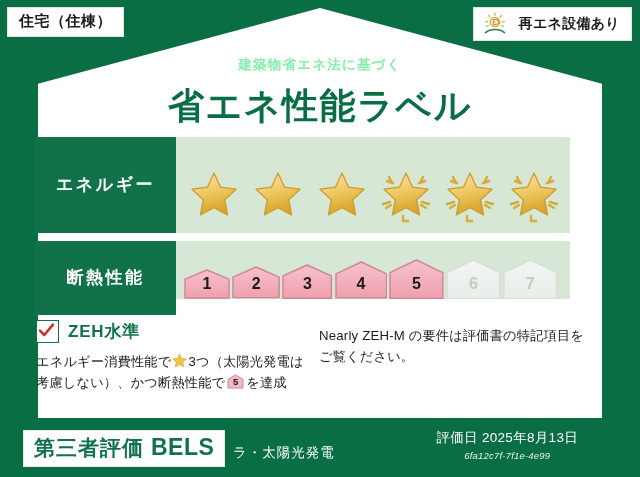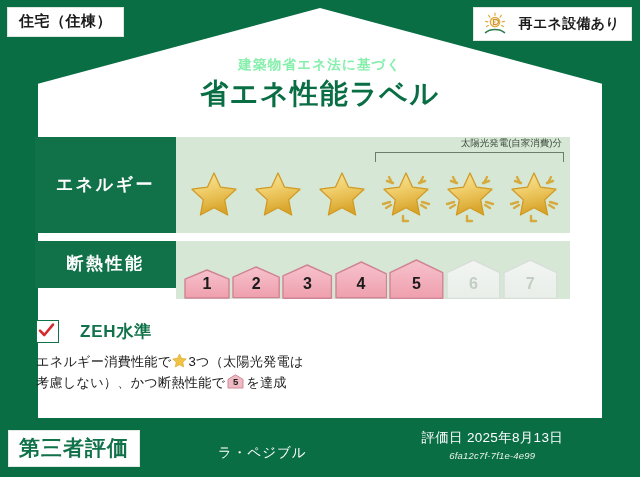--- a/index.html
+++ b/index.html
@@ -32,21 +32,21 @@
     background:#fff;border:1px solid #dfe6e0;
     padding:4px 11px 4px 8px;
     display:flex;align-items:center;gap:11px;
     font-size:14px;font-weight:bold;color:#1b1b1b;letter-spacing:.3px;
   }
   .solar-ico{width:26px;height:24px;display:block;}
 
   
   .title-wrap{position:absolute;left:0;top:56px;width:640px;text-align:center;}
   .title-sub{font-size:13.5px;font-weight:bold;color:#86efac;letter-spacing:1.2px;line-height:1.3;}
-  .title-main{font-size:28px;font-weight:bold;color:#0a6e45;letter-spacing:1.5px;line-height:1.35;margin-top:1px;}
+  .title-main{font-size:36px;font-weight:bold;color:#0a6e45;letter-spacing:1.5px;line-height:1.35;margin-top:8px;}
 
   
   .rows{position:absolute;left:35px;top:137px;width:535px;}
   .row{display:flex;align-items:stretch;margin-bottom:8px;}
   .row-label{
     width:141px;background:#11724a;color:#fff;
     display:flex;flex-direction:row;align-items:center;justify-content:center;
     font-size:17px;font-weight:bold;letter-spacing:2.5px;line-height:1.45;
     flex:none;
   }
@@ -63,47 +63,47 @@
     position:absolute;left:50.5%;right:6px;top:15px;height:9px;
     border:1.4px solid #6d7d6d;border-bottom:none;
   }
   .stars{position:absolute;left:0;top:22px;width:100%;height:72px;display:flex;align-items:center;padding-left:6px;box-sizing:border-box;}
   .star-cell{width:64px;height:68px;position:relative;flex:none;}
   .star-svg{position:absolute;left:6px;top:8px;width:52px;height:52px;}
   .sparkle{position:absolute;left:0;top:0;width:64px;height:68px;}
 
   
   .row-ins .row-body{height:58px;}
-  .row-ins .row-label{height:47px;}
+  .row-ins .row-label{height:74px;}
   .houses{position:absolute;left:0;top:0;height:58px;width:100%;display:flex;align-items:flex-end;padding-left:8px;box-sizing:border-box;}
   .hcell{position:relative;flex:none;margin-right:2px;}
   .hsvg{display:block;}
   .hnum{
     position:absolute;left:0;width:100%;text-align:center;bottom:6px;
     font-size:16px;font-weight:bold;color:#1b1b1b;
   }
   .hnum.off{color:#c3cdc3;}
 
   
   .notes{position:absolute;left:36px;top:318px;width:566px;display:flex;}
   .note{width:283px;box-sizing:border-box;padding-right:12px;}
-  .note-head{display:flex;align-items:center;gap:21px;height:26px;}
+  .note-head{display:flex;align-items:center;gap:9px;height:26px;}
   .cbox{width:21px;height:21px;border:1.6px solid #11724a;background:#fff;position:relative;flex:none;}
   .cbox svg{position:absolute;left:1px;top:1px;}
   .note-title{font-size:17px;font-weight:bold;color:#11724a;letter-spacing:.8px;white-space:nowrap;}
   .zehm-logo{width:58px;height:26px;flex:none;margin-left:2px;}
   .note-text{
     margin-top:7px;font-size:13.2px;line-height:1.62;color:#1b1b1b;letter-spacing:.2px;
   }
   .inline-star{display:inline-block;width:15px;height:15px;vertical-align:-2px;margin:0 1px;}
   .inline-house{display:inline-block;width:17px;height:15px;vertical-align:-2px;margin:0 2px;position:relative;}
   .inline-house span{position:absolute;left:0;top:0;width:17px;height:15px;line-height:16px;text-align:center;font-size:9.5px;font-weight:bold;color:#1b1b1b;}
 
   
-  .footer{position:absolute;left:0;bottom:0;width:576px;height:59px;}
+  .footer{position:absolute;left:15px;bottom:0;width:576px;height:59px;}
   .bels-box{
     position:absolute;left:8px;top:12px;background:#fff;border:1px solid #e3e9e3;
     padding:3px 10px 4px 10px;display:flex;align-items:baseline;gap:7px;
   }
   .bels-jp{font-size:21px;font-weight:bold;color:#11724a;letter-spacing:1px;}
   .bels-en{font-size:23px;font-weight:bold;color:#11724a;letter-spacing:.5px;}
   .owner{position:absolute;left:218px;top:26px;font-size:13.5px;color:#fff;letter-spacing:1px;}
   .foot-right{position:absolute;right:13px;top:11px;text-align:center;}
   .foot-date{font-size:13.5px;color:#fff;letter-spacing:.3px;}
   .foot-id{font-size:9.5px;color:#e8f1e8;letter-spacing:.2px;margin-top:3px;font-style:italic;}
@@ -144,24 +144,20 @@
     <div class="title-main">省エネ性能ラベル</div>
   </div>
 
   <div class="rows">
 
     <div class="row row-energy">
       <div class="row-label">
         <span>エネルギー</span>
       </div>
       <div class="row-body">
-        <div class="bracket-wrap">
-          <div class="bracket-label">太陽光発電(自家消費)分</div>
-          <div class="bracket"></div>
-        </div>
         <div class="stars" id="stars">
             <div class="star-cell">
               <svg class="star-svg" viewBox="0 0 52 48">
                 <defs>
                   <linearGradient id="g0" x1="0" y1="0" x2="0.25" y2="1">
                     <stop offset="0%" stop-color="#f7e3a4"></stop>
                     <stop offset="45%" stop-color="#f0ce6b"></stop>
                     <stop offset="100%" stop-color="#d9a42a"></stop>
                   </linearGradient>
                 </defs>
@@ -383,26 +379,28 @@
       <div class="note-text">
         <span>エネルギー消費性能で</span><span class="inline-star"><svg width="15" height="15" viewBox="0 0 24 24">
               <path d="M12 1.6 L15.3 8.5 L22.8 9.5 L17.3 14.8 L18.7 22.3 L12 18.7 L5.3 22.3 L6.7 14.8 L1.2 9.5 L8.7 8.5 Z" fill="#efc246" stroke="#d9a72a" stroke-width="1"></path>
             </svg></span><span>3つ（太陽光発電は考慮しない）、かつ断熱性能で</span><span class="inline-house"><svg width="17" height="15" viewBox="0 0 17 15">
               <path d="M1 5.4 L8.5 0.8 L16 5.4 L16 14 L1 14 Z" fill="#efb9c3" stroke="#d08a99" stroke-width="1"></path>
             </svg><span>5</span></span><span>を達成</span>
       </div>
     </div>
 
     <div class="note">
+      <div class="note-text">Nearly ZEH-M の要件は評価書の特記項目をご覧ください。</div>
     </div>
   </div>
 
   <div class="footer">
     <div class="bels-box">
       <span class="bels-jp">第三者評価</span>
-    </div>
-    <div class="owner">ラ・ペジブル</div>
+      <span class="bels-en">BELS</span>
+    </div>
+    <div class="owner">ラ・太陽光発電</div>
     <div class="foot-right">
       <div class="foot-date">評価日 2025年8月13日</div>
       <div class="foot-id">6fa12c7f-7f1e-4e99</div>
     </div>
   </div>
 </div>
 
 </body></html>

